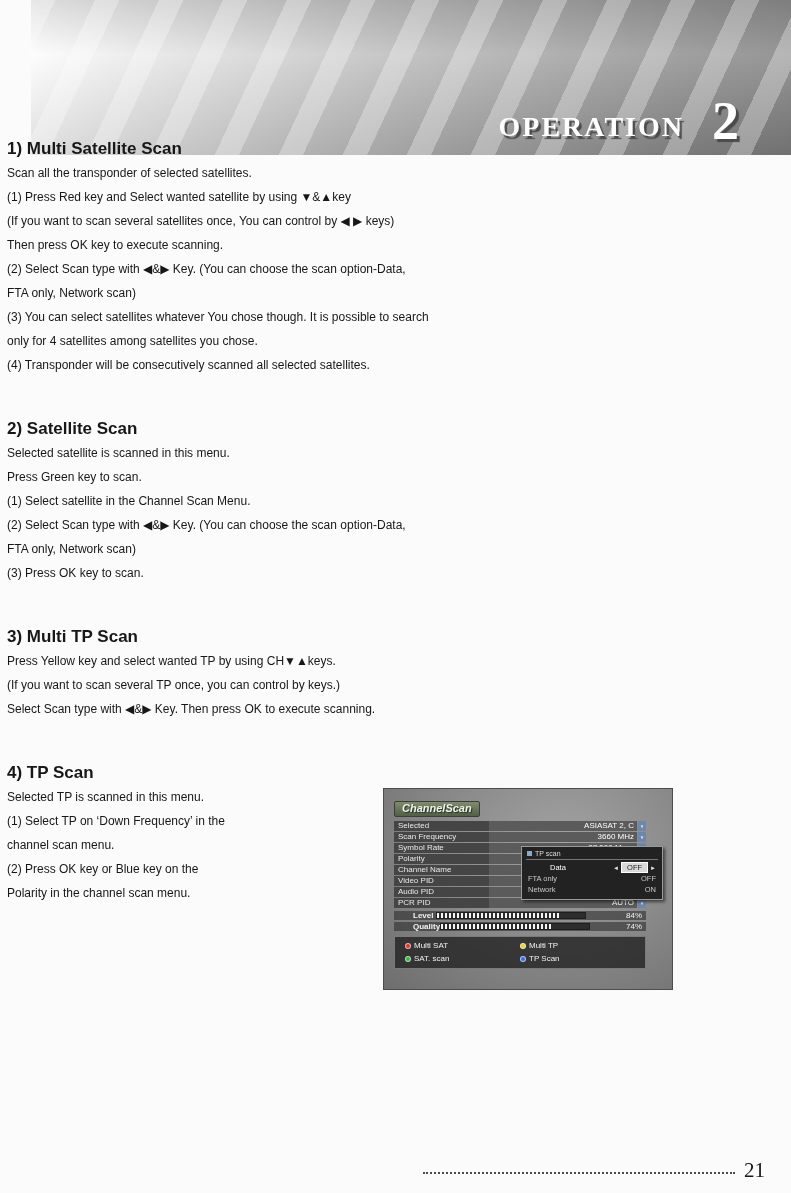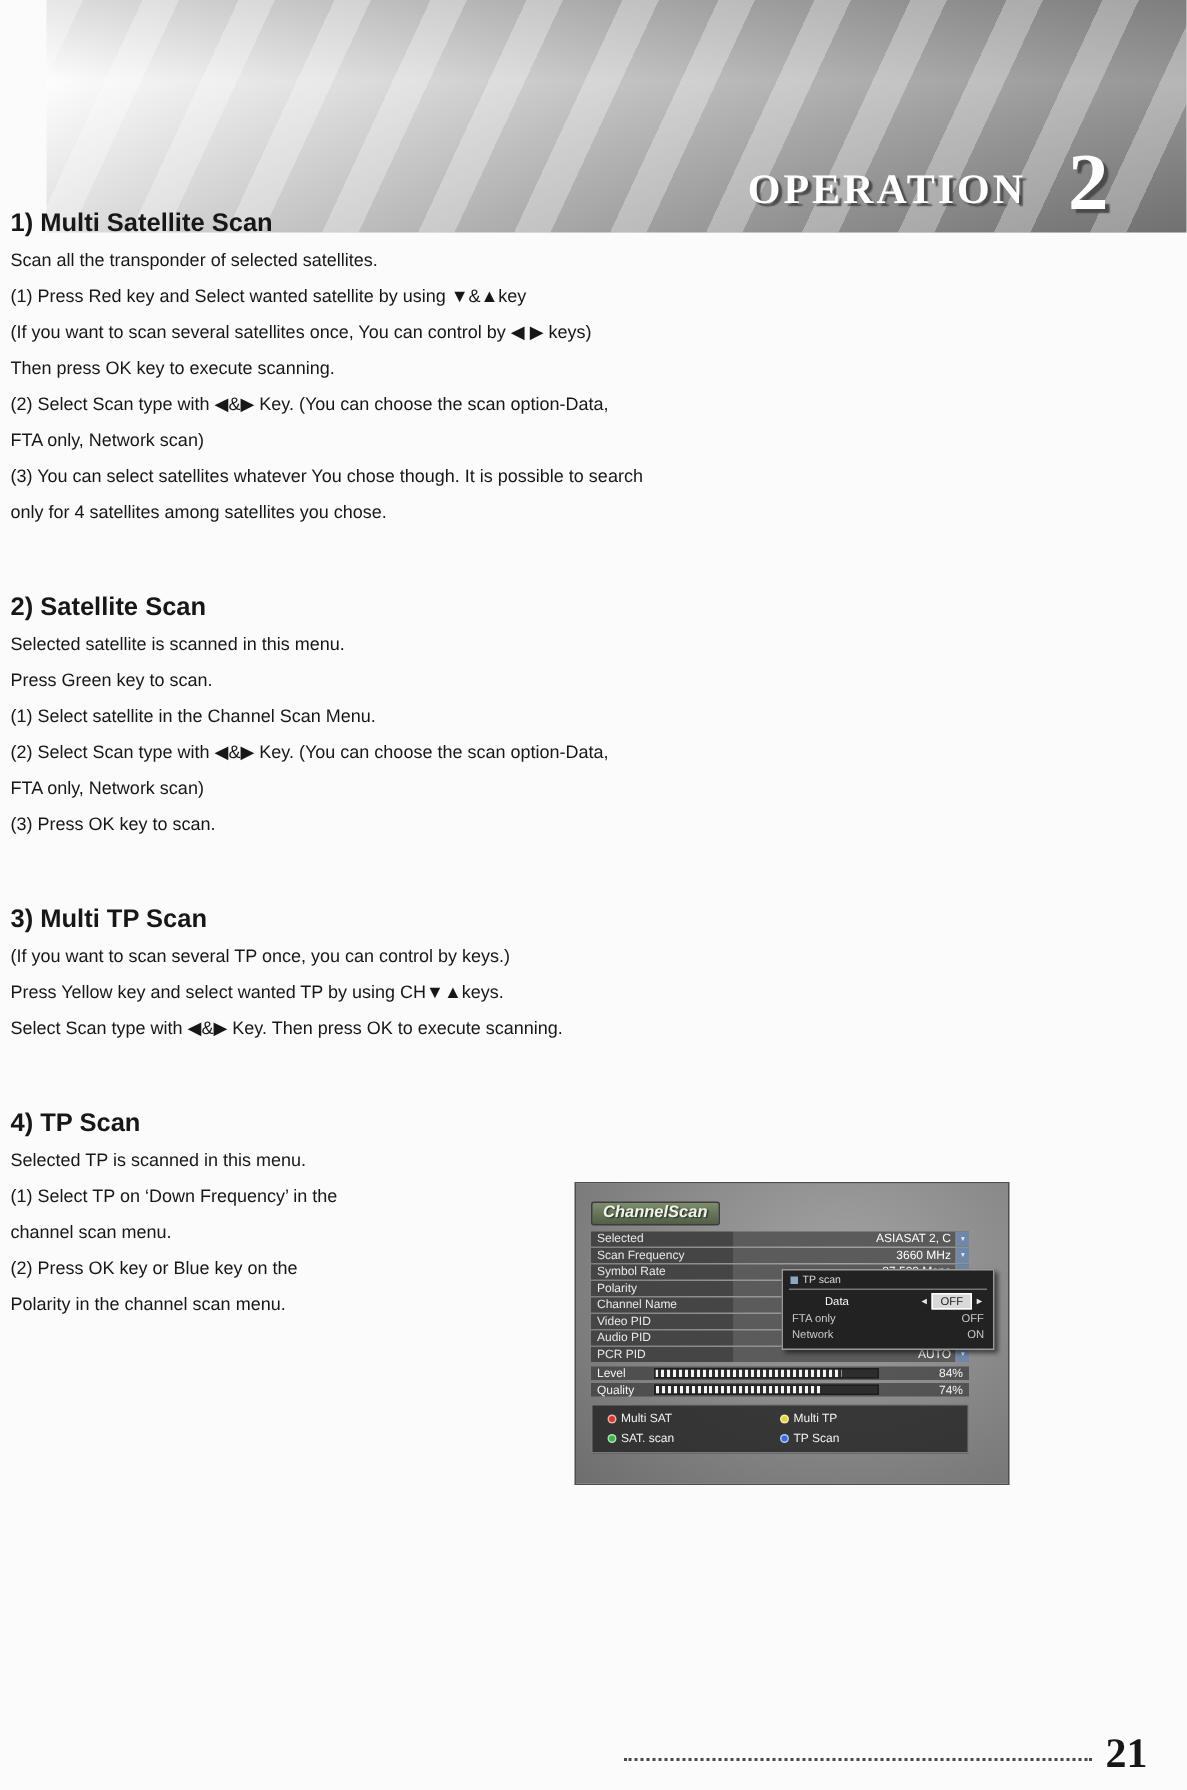--- a/index.html
+++ b/index.html
@@ -72,21 +72,21 @@
   .osd-value { margin-left: auto; padding-right: 3px; color: #ffffff; }
   .osd-spin {
     flex: 0 0 9px; height: 10px; background: #6f87a8; border-left: 1px solid #8a8a8a;
     font-size: 5px; line-height: 10px; text-align: center; color: #e6eeff;
   }
   .osd-meters { margin-top: 3px; width: 252px; }
   .meter-row {
     display: flex; align-items: center; height: 9px; margin-bottom: 2px;
     background: rgba(38,38,38,.55); font-size: 8px; line-height: 9px;
   }
-  .meter-label { flex: 0 0 42px; padding-left: 4px; }
+  .meter-label { flex: 0 0 42px; padding-left: 19px; font-weight: bold; }
   .meter-bar { flex: 0 0 150px; height: 7px; background: #2d2d2d; overflow: hidden; border: 1px solid #1e1e1e; }
   .meter-fill { display: block; height: 100%; background: repeating-linear-gradient(90deg, #f4f4f4 0 2px, rgba(0,0,0,0) 2px 4px); }
   .meter-val { margin-left: auto; padding-right: 4px; text-align: right; }
   .osd-legend {
     margin-top: 5px; width: 252px;
     background: rgba(32,32,32,.78); border: 1px solid #7a7a7a;
     padding: 5px 10px; display: grid; grid-template-columns: 1fr 1fr; row-gap: 5px;
     font-size: 8px; line-height: 8px;
   }
   .legend-item { display: flex; align-items: center; gap: 3px; }
@@ -106,21 +106,21 @@
   .popup-title-icon { width: 5px; height: 5px; background: #8fa6c6; display: inline-block; }
   .popup-row { display: flex; align-items: center; height: 11px; padding: 0 2px; color: #c9c9c9; }
   .popup-row.sel { color: #ffffff; margin-left: 22px; }
   .popup-val { margin-left: auto; display: flex; align-items: center; }
   .arrow-icon { font-size: 6px; color: #e8e8e8; }
   .sel-box { background: #d9d9d9; color: #1c1c1c; border: 1px solid #ffffff; padding: 0 5px; margin: 0 2px; line-height: 9px; }
 
   
   .footer { position: absolute; right: 26px; bottom: 12px; display: flex; align-items: flex-end; gap: 9px; }
   .leader { width: 312px; height: 1px; border-bottom: 2px dotted #4a4a4a; margin-bottom: 7px; }
-  .pgnum { font-family: "Liberation Serif", serif; font-weight: bold; font-size: 28px; line-height: 22px; }
+  .pgnum { font-family: "Liberation Serif", serif; font-weight: normal; font-size: 21px; line-height: 22px; }
 </style>
 </head>
 <body>
 
 <div class="page">
 
   <header class="banner">
     <span class="banner-title">OPERATION</span>
     <span class="banner-num">2</span>
   </header>
@@ -130,36 +130,37 @@
     <section>
       <h3 class="sec-h">1) Multi Satellite Scan</h3>
       <p class="ln">Scan all the transponder of selected satellites.</p>
       <p class="ln">(1) Press Red key and Select wanted satellite by using ▼&amp;▲key</p>
       <p class="ln">(If you want to scan several satellites once, You can control by ◀ ▶ keys)</p>
       <p class="ln">Then press OK key to execute scanning.</p>
       <p class="ln">(2) Select Scan type with ◀&amp;▶ Key. (You can choose the scan option-Data,</p>
       <p class="ln">FTA only, Network scan)</p>
       <p class="ln">(3) You can select satellites whatever You chose though. It is possible to search</p>
       <p class="ln">only for 4 satellites among satellites you chose.</p>
+      <p class="ln">(4) Transponder will be consecutively scanned all selected satellites.</p>
     </section>
 
     <section>
       <h3 class="sec-h">2) Satellite Scan</h3>
       <p class="ln">Selected satellite is scanned in this menu.</p>
       <p class="ln">Press Green key to scan.</p>
       <p class="ln">(1) Select satellite in the Channel Scan Menu.</p>
       <p class="ln">(2) Select Scan type with ◀&amp;▶ Key. (You can choose the scan option-Data,</p>
       <p class="ln">FTA only, Network scan)</p>
       <p class="ln">(3) Press OK key to scan.</p>
     </section>
 
     <section>
       <h3 class="sec-h">3) Multi TP Scan</h3>
+      <p class="ln">Press Yellow key and select wanted TP by using CH▼▲keys.</p>
       <p class="ln">(If you want to scan several TP once, you can control by keys.)</p>
-      <p class="ln">Press Yellow key and select wanted TP by using CH▼▲keys.</p>
       <p class="ln">Select Scan type with ◀&amp;▶ Key. Then press OK to execute scanning.</p>
     </section>
 
     <section>
       <h3 class="sec-h">4) TP Scan</h3>
       <div class="sec4-text">
         <p class="ln">Selected TP is scanned in this menu.</p>
         <p class="ln">(1) Select TP on ‘Down Frequency’ in the</p>
         <p class="ln">channel scan menu.</p>
         <p class="ln">(2) Press OK key or Blue key on the</p>

